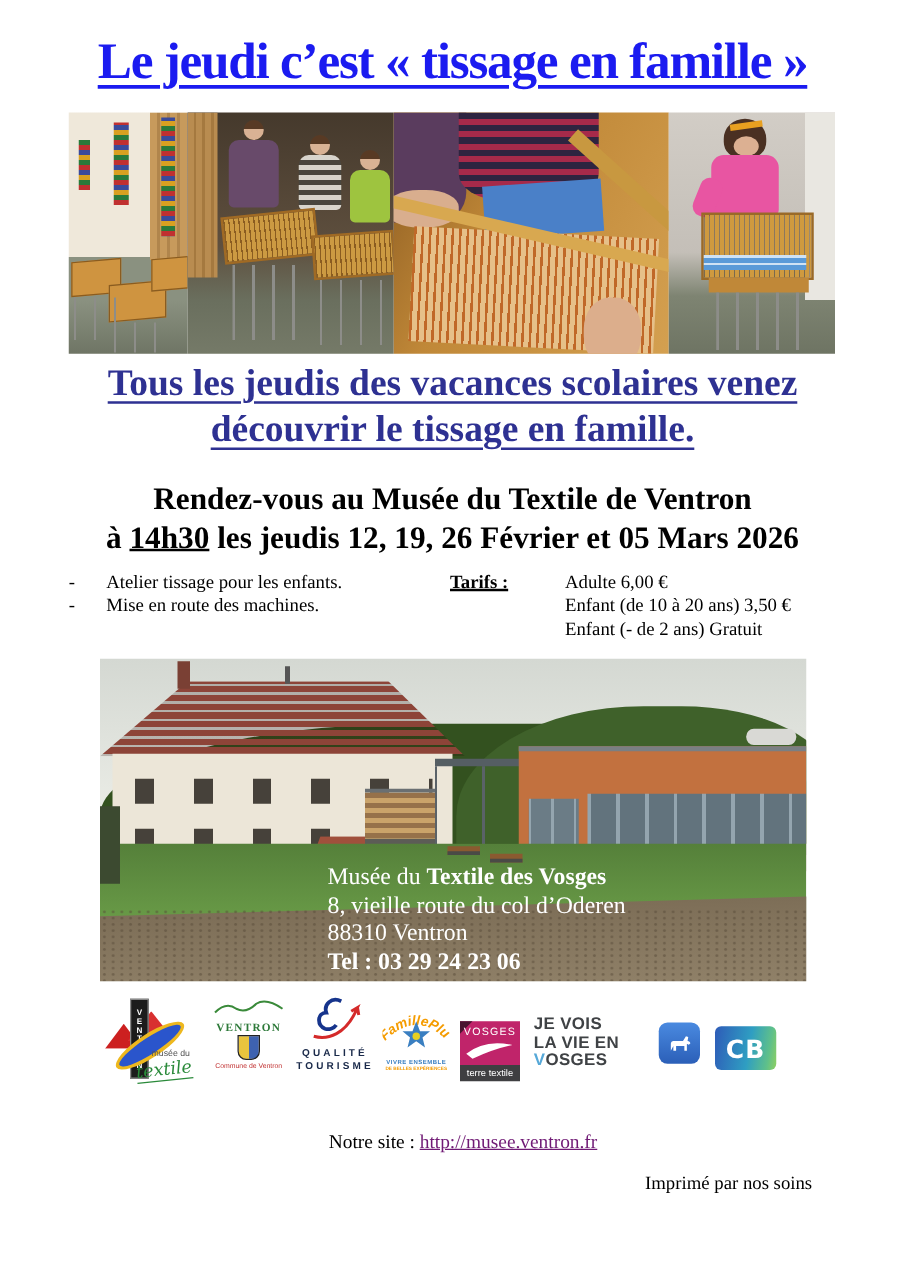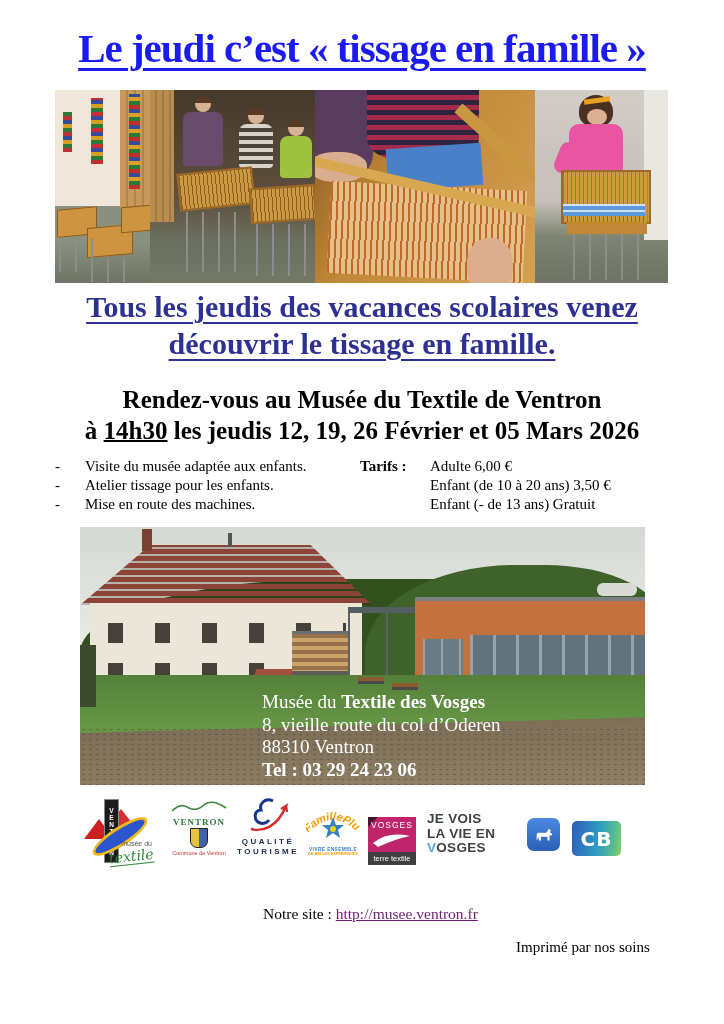--- a/index.html
+++ b/index.html
@@ -15,22 +15,22 @@
   .subtitle span{text-decoration:underline;text-decoration-thickness:2px;text-underline-offset:5px;}
   .meeting{position:absolute;top:384px;left:0;width:724px;text-align:center;margin:0;
            font-size:25px;font-weight:bold;color:#000;line-height:31px;}
   .meeting .time{text-decoration:underline;text-decoration-thickness:2px;margin-top:32px;}
 
   
   .details{position:absolute;top:457px;left:55px;width:614px;font-size:15px;line-height:19px;}
   .activities{position:absolute;left:0;top:0;margin:0;padding:0;list-style:none;}
   .activities li .dash{display:inline-block;width:30px;}
   .tarifs-label{position:absolute;left:305px;top:0;font-weight:bold;
-                text-decoration-thickness:1.5px;text-align:center;}
-  .tarif-items{position:absolute;left:375px;top:0;}
+                text-decoration:underline;text-decoration-thickness:1.5px;text-align:center;}
+  .tarif-items{position:absolute;left:397px;top:0;}
 
   
   .collage{position:absolute;left:55px;top:90px;width:613px;height:193px;display:flex;}
   .ph{position:relative;height:193px;overflow:hidden;}
   .p1{width:95px;background:linear-gradient(#efe8da 0 60%,#8a9180 60% 78%,#6f7565);}
   .p1-door{position:absolute;right:0;top:0;width:30px;height:118px;
            background:repeating-linear-gradient(90deg,#c79a5c 0 6px,#b0854c 6px 8px);}
   .strip{position:absolute;background:repeating-linear-gradient(0deg,#c03030 0 4px,#2a7a3a 4px 8px,#d8a020 8px 12px,#3a4a9a 12px 16px);}
   .s1{left:8px;top:22px;width:9px;height:40px;}
   .s2{left:36px;top:8px;width:12px;height:66px;}
@@ -241,29 +241,28 @@
     <span>découvrir le tissage en famille.</span>
   </h2>
 
   <h3 class="meeting">
     <span>Rendez-vous au Musée du Textile de Ventron</span><br>
     <span><span>à </span><span class="time">14h30</span><span> les jeudis 12, 19, 26 Février et 05 Mars 2026</span></span>
   </h3>
 
   <div class="details">
     <ul class="activities">
-      <li><span class="dash">-</span><span>Visite du musée adaptée aux enfants.</span></li>
       <li><span class="dash">-</span><span>Atelier tissage pour les enfants.</span></li>
       <li><span class="dash">-</span><span>Mise en route des machines.</span></li>
     </ul>
     <div class="tarifs-label">Tarifs :</div>
     <div class="tarif-items">
       <div>Adulte 6,00 €</div>
       <div>Enfant (de 10 à 20 ans) 3,50 €</div>
-      <div>Enfant (- de 13 ans) Gratuit</div>
+      <div>Enfant (- de 2 ans) Gratuit</div>
     </div>
   </div>
 
   <div class="photo-building">
     <div class="hills"></div>
     <div class="hills2"></div>
     <div class="car"></div>
     <div class="mb-roof"></div>
     <div class="chimney"></div>
     <div class="finial"></div>

